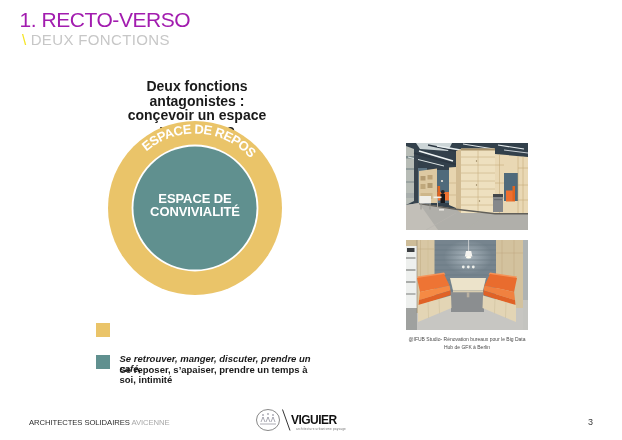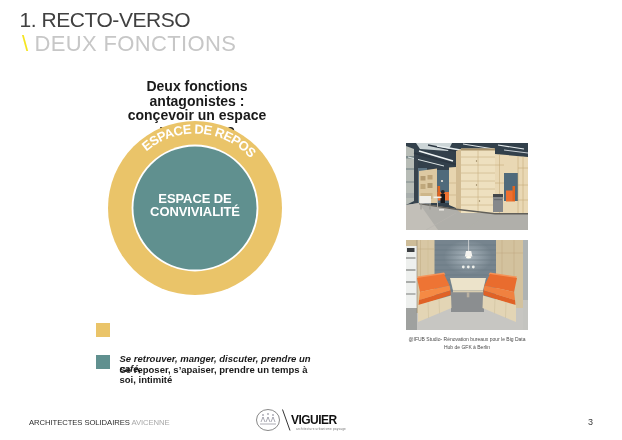--- a/index.html
+++ b/index.html
@@ -1,19 +1,19 @@
 <!DOCTYPE html>
 <html><head>
 <meta charset="utf-8">
 <style>
 html,body{margin:0;padding:0;}
 body{width:622px;height:440px;background:#fff;font-family:"Liberation Sans",sans-serif;position:relative;overflow:hidden;}
 .abs{position:absolute;}
-.title{left:19.5px;top:8px;font-size:21px;color:#404040;letter-spacing:-0.45px;}
-.sub{left:22px;top:30.5px;font-size:22px;color:#c7c7c7;letter-spacing:0.35px;}
+.title{left:19.5px;top:8px;font-size:21px;color:#a21caf;letter-spacing:-0.45px;}
+.sub{left:22px;top:30.5px;font-size:15px;color:#c7c7c7;letter-spacing:0.35px;}
 .sub .sl{color:#f5e520;letter-spacing:0;}
 .para{left:109px;top:79px;width:176px;text-align:center;font-size:14px;font-weight:bold;color:#1a1a1a;line-height:14.5px;}
 .leg{font-size:9.5px;font-weight:bold;color:#1a1a1a;line-height:10.3px;width:196px;}
 .sq{width:14px;height:14px;}
 .cap{left:406px;top:334.5px;width:122px;text-align:center;font-size:5px;color:#4a4a4a;line-height:8px;}
 .f-left{left:29px;top:418.3px;font-size:7.7px;font-weight:normal;color:#2e2e2e;letter-spacing:-0.08px;}
 .f-left span{color:#a8a8a8;}
 .f-page{left:588px;top:417px;font-size:9px;font-weight:normal;color:#3a3a3a;}
 .vig{left:291px;top:412.5px;font-size:12px;font-weight:bold;color:#111;letter-spacing:-0.55px;}
 .vigsub{left:296px;top:427px;font-size:3.1px;color:#777;letter-spacing:0.2px;}

